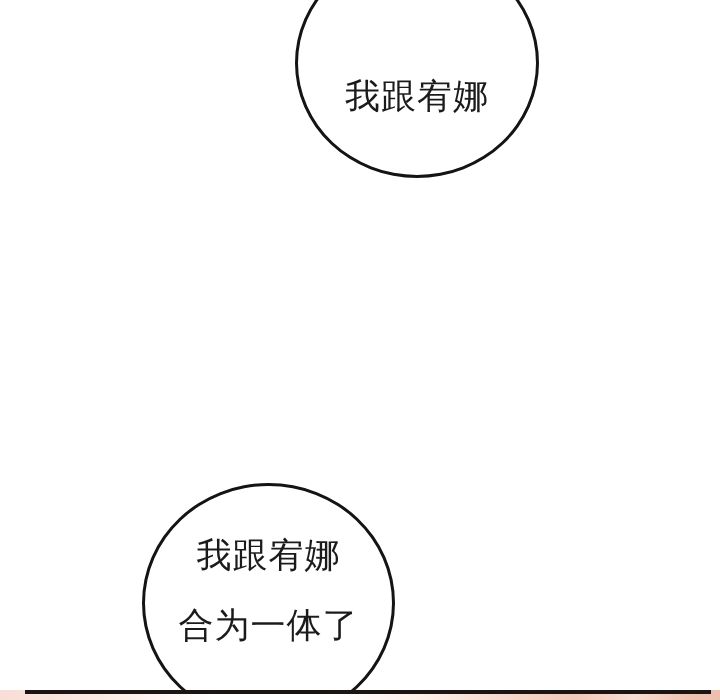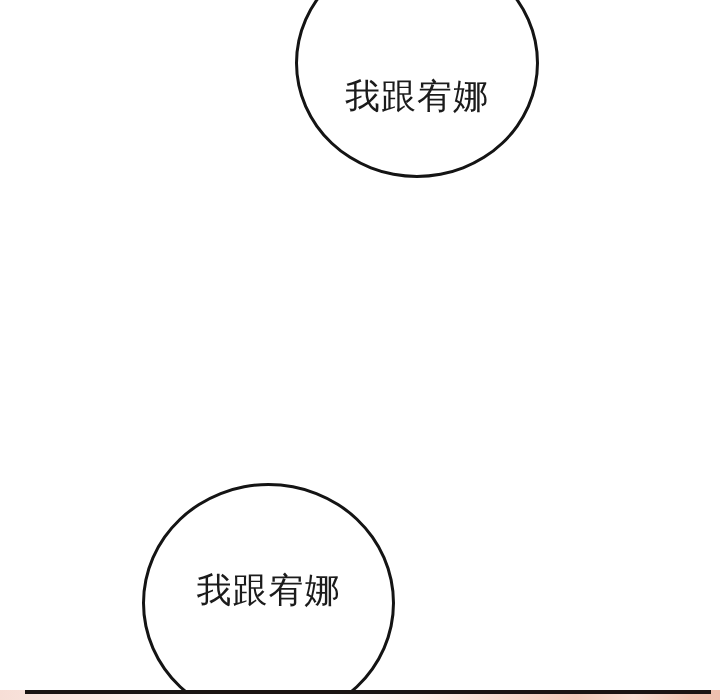--- a/index.html
+++ b/index.html
@@ -89,18 +89,19 @@
 <body>
 
 <div id="panel">
 
   <div class="balloon" id="balloon-top">
     <div class="balloon-text">我跟宥娜</div>
   </div>
 
   <div class="balloon" id="balloon-bottom">
     <div class="balloon-text">我跟宥娜</div>
+    <div class="balloon-text">合为一体了</div>
   </div>
 
   <div class="scene-strip"></div>
   <div class="scene-divider"></div>
 
 </div>
 
 </body></html>

